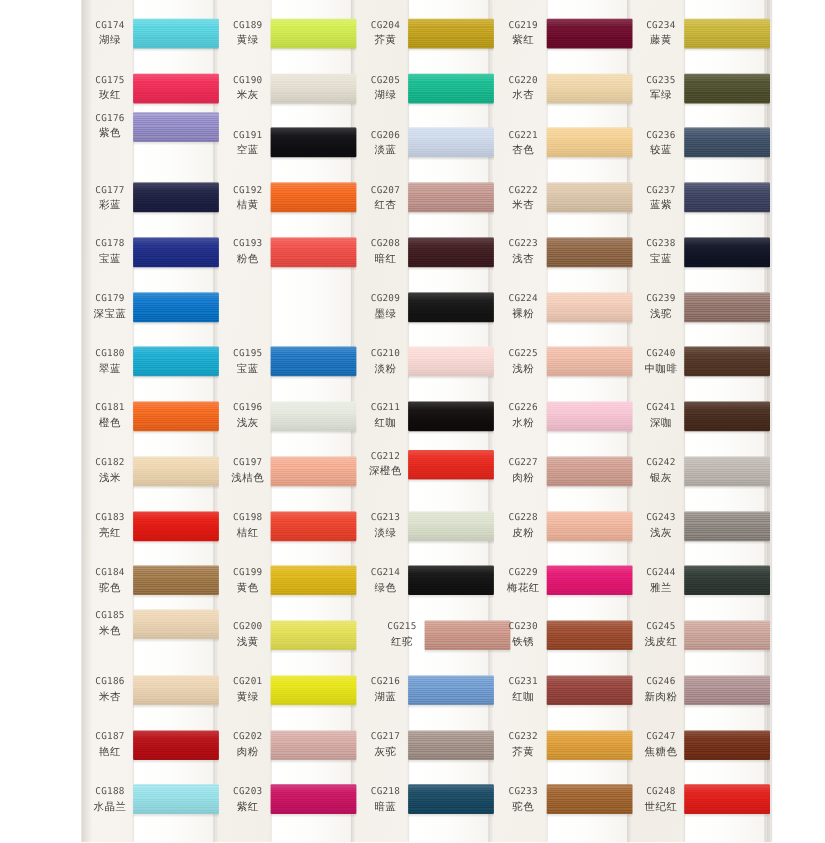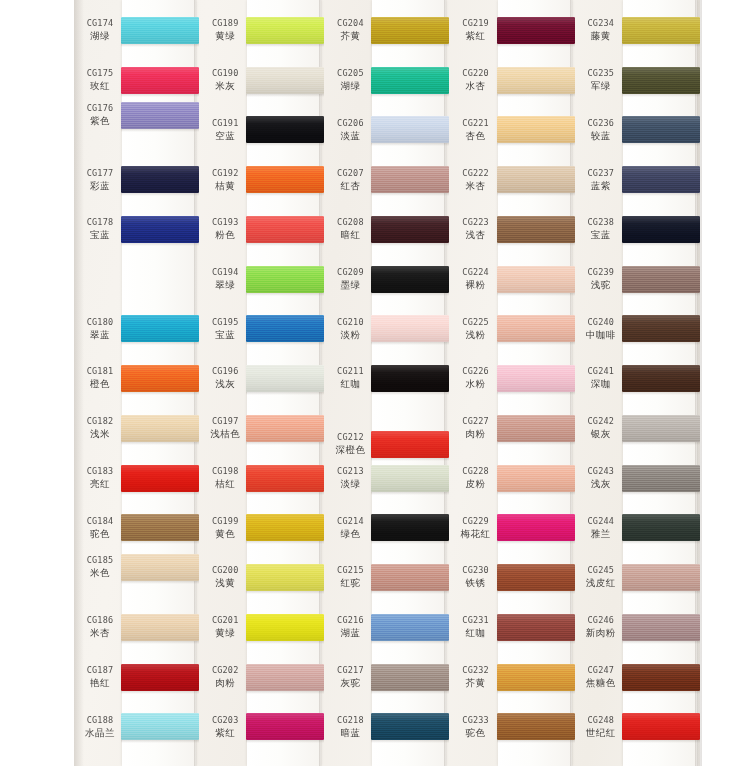--- a/index.html
+++ b/index.html
@@ -190,20 +190,31 @@
           <div class="labels" style="height: 49.7333px;">
             <div class="code">CG178</div>
             <div class="cname">宝蓝</div>
           </div>
           <div class="band" style="background: rgb(28, 42, 128); top: 11px;">
             <div class="thread"></div>
             <div class="sheen"></div>
             <div class="shadow-bottom"></div>
           </div>
         </div>
+        <div class="swatch-row" style="top: 254.667px; height: 49.7333px;">
+          <div class="labels" style="height: 49.7333px;">
+            <div class="code">CG179</div>
+            <div class="cname">深宝蓝</div>
+          </div>
+          <div class="band" style="background: rgb(10, 111, 198); top: 11px;">
+            <div class="thread"></div>
+            <div class="sheen"></div>
+            <div class="shadow-bottom"></div>
+          </div>
+        </div>
         <div class="swatch-row" style="top: 304.4px; height: 49.7333px;">
           <div class="labels" style="height: 49.7333px;">
             <div class="code">CG180</div>
             <div class="cname">翠蓝</div>
           </div>
           <div class="band" style="background: rgb(24, 168, 208); top: 11px;">
             <div class="thread"></div>
             <div class="sheen"></div>
             <div class="shadow-bottom"></div>
           </div>
@@ -348,31 +359,20 @@
           <div class="labels" style="height: 49.7333px;">
             <div class="code">CG193</div>
             <div class="cname">粉色</div>
           </div>
           <div class="band" style="background: rgb(240, 74, 68); top: 11px;">
             <div class="thread"></div>
             <div class="sheen"></div>
             <div class="shadow-bottom"></div>
           </div>
         </div>
-        <div class="swatch-row" style="top: 254.667px; height: 49.7333px;">
-          <div class="labels" style="height: 49.7333px;">
-            <div class="code">CG194</div>
-            <div class="cname">翠绿</div>
-          </div>
-          <div class="band" style="background: rgb(137, 221, 70); top: 11px;">
-            <div class="thread"></div>
-            <div class="sheen"></div>
-            <div class="shadow-bottom"></div>
-          </div>
-        </div>
         <div class="swatch-row" style="top: 304.4px; height: 49.7333px;">
           <div class="labels" style="height: 49.7333px;">
             <div class="code">CG195</div>
             <div class="cname">宝蓝</div>
           </div>
           <div class="band" style="background: rgb(28, 111, 189); top: 11px;">
             <div class="thread"></div>
             <div class="sheen"></div>
             <div class="shadow-bottom"></div>
           </div>
@@ -550,21 +550,21 @@
           <div class="labels" style="height: 49.7333px;">
             <div class="code">CG211</div>
             <div class="cname">红咖</div>
           </div>
           <div class="band" style="background: rgb(15, 11, 11); top: 11px;">
             <div class="thread"></div>
             <div class="sheen"></div>
             <div class="shadow-bottom"></div>
           </div>
         </div>
-        <div class="swatch-row" style="top: 420px; height: 49.7333px;">
+        <div class="swatch-row" style="top: 398px; height: 49.7333px;">
           <div class="labels" style="height: 49.7333px;">
             <div class="code">CG212</div>
             <div class="cname">深橙色</div>
           </div>
           <div class="band" style="background: rgb(232, 38, 28); top: 11px;">
             <div class="thread"></div>
             <div class="sheen"></div>
             <div class="shadow-bottom"></div>
           </div>
         </div>
@@ -583,21 +583,21 @@
           <div class="labels" style="height: 49.7333px;">
             <div class="code">CG214</div>
             <div class="cname">绿色</div>
           </div>
           <div class="band" style="background: rgb(16, 16, 16); top: 11px;">
             <div class="thread"></div>
             <div class="sheen"></div>
             <div class="shadow-bottom"></div>
           </div>
         </div>
-        <div class="swatch-row" style="top: 553.067px; height: 49.7333px;">
+        <div class="swatch-row" style="top: 553.067px; height: 49.7333px; margin-left: 15px;">
           <div class="labels" style="height: 49.7333px;">
             <div class="code">CG215</div>
             <div class="cname">红驼</div>
           </div>
           <div class="band" style="background: rgb(203, 147, 132); top: 11px;">
             <div class="thread"></div>
             <div class="sheen"></div>
             <div class="shadow-bottom"></div>
           </div>
         </div>

